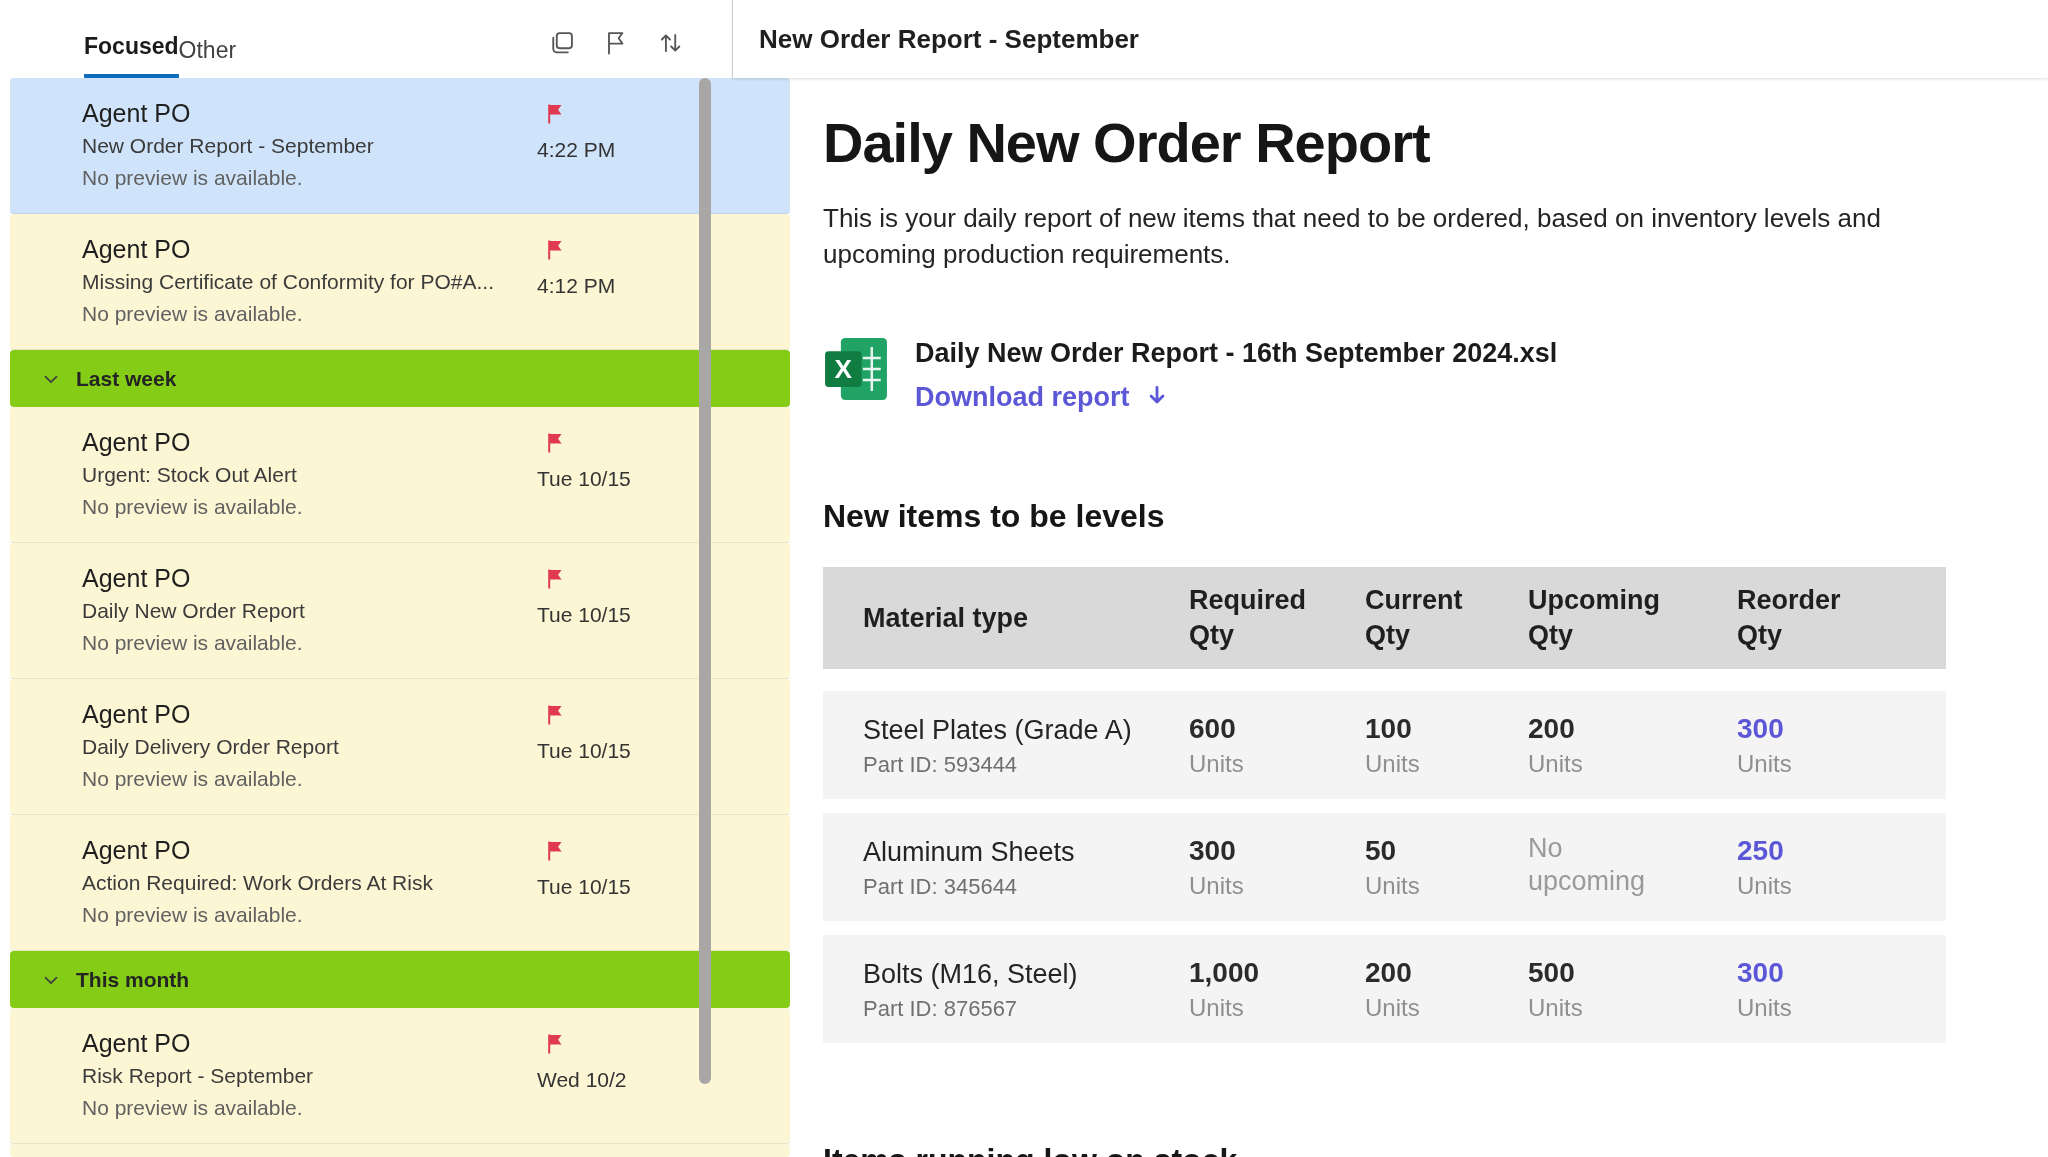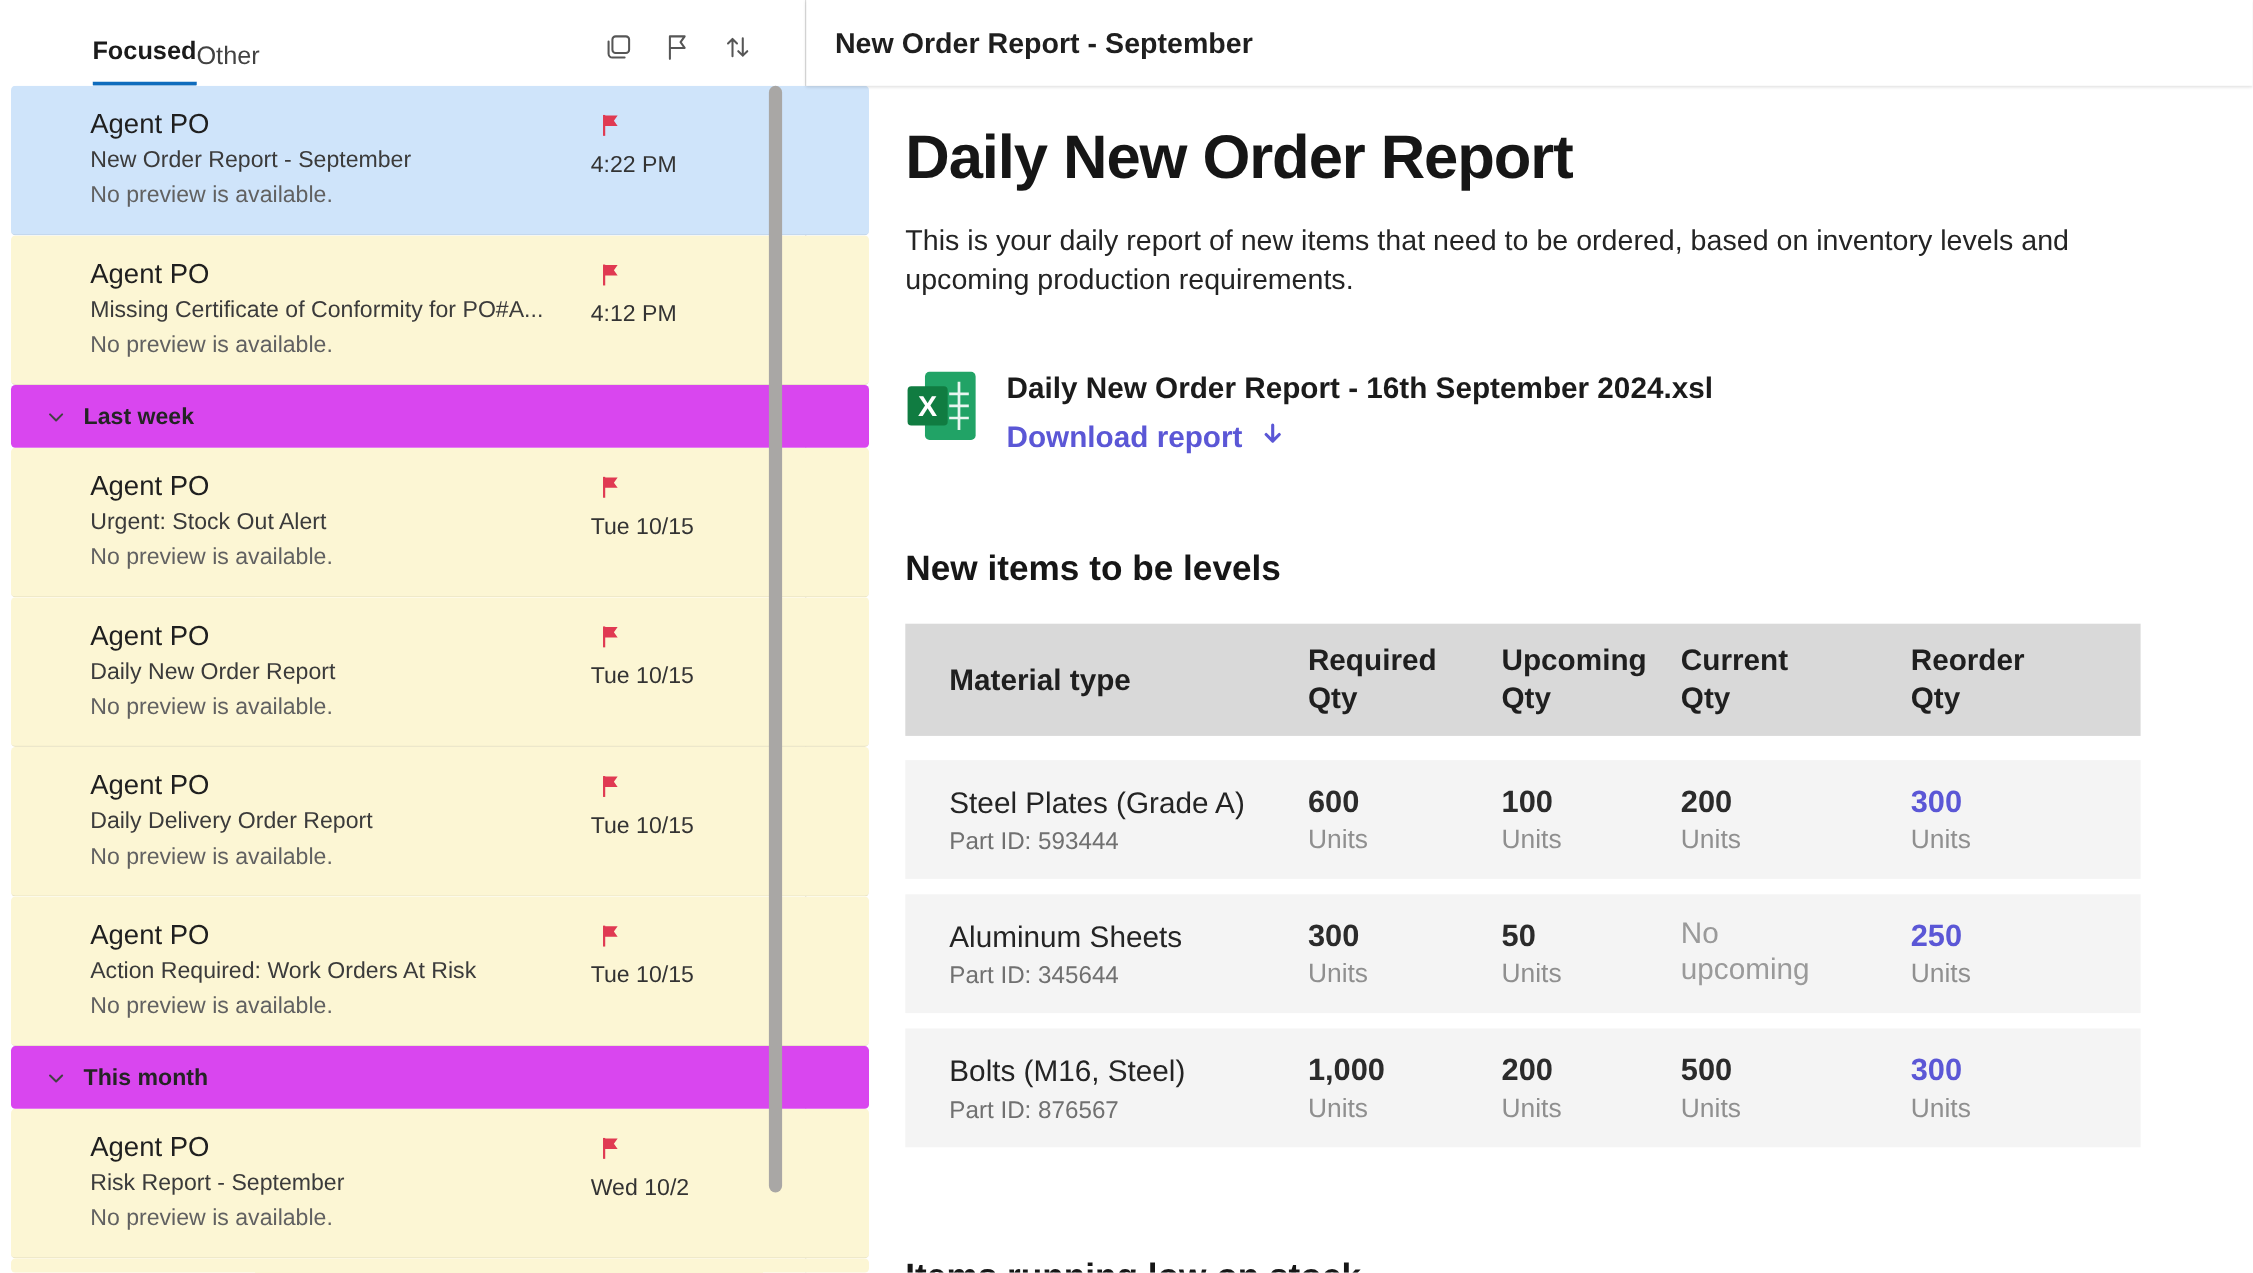--- a/index.html
+++ b/index.html
@@ -26,21 +26,21 @@
   .email-item.selected { background:#cfe4fa; }
   .email-item.highlight { background:#fcf6d4; }
   .email-sender { font-size:25px; color:#1f1f1f; line-height:34px; }
   .email-subject { font-size:21px; color:#3b3b3b; line-height:32px; white-space:nowrap; overflow:hidden; }
   .email-preview { font-size:21px; color:#616161; line-height:32px; white-space:nowrap; overflow:hidden; }
   .email-meta { position:absolute; left:527px; top:24px; width:120px; display:flex;
     flex-direction:column; align-items:flex-start; gap:12px; }
   .flag-btn { margin-left:6px; width:24px; height:24px; cursor:pointer; }
   .email-time { font-size:21px; color:#333; white-space:nowrap; }
 
-  .section-header { height:57px; background:#d946ef; display:flex; align-items:center;
+  .section-header { height:57px; background:#84cc16; display:flex; align-items:center;
     padding-left:30px; gap:14px; cursor:pointer; border-radius:4px;text-align:right; }
   .section-header .chev { width:22px; height:22px; display:inline-flex; }
   .section-label { font-size:21px; font-weight:700; color:#242424; }
   .email-item.partial { height:13px; border-bottom:none; padding:0; }
 
   .v-scrollbar { position:absolute; top:0; right:20px; width:14px; height:1157px; }
   .v-thumb { position:absolute; top:78px; left:1px; width:12px; height:1006px;
     background:#a9a7a5; border-radius:6px; cursor:pointer; }
 
   
@@ -281,22 +281,22 @@
           </div>
         </div>
       </div>
 
       <h2 class="section-title">New items to be levels</h2>
 
       <div class="order-table">
         <div class="t-head">
           <div class="hcell"><span>Material type</span></div>
           <div class="hcell"><span>Required Qty</span></div>
+          <div class="hcell"><span>Current Qty</span></div>
           <div class="hcell"><span>Upcoming Qty</span></div>
-          <div class="hcell"><span>Current Qty</span></div>
           <div class="hcell"><span>Reorder Qty</span></div>
         </div>
 
         <div class="t-row first">
           <div class="cell-material">
             <div class="material-name">Steel Plates (Grade A)</div>
             <div class="part-id">Part ID: 593444</div>
           </div>
           <div class="cell-qty">
             <div class="qty-value">600</div>

